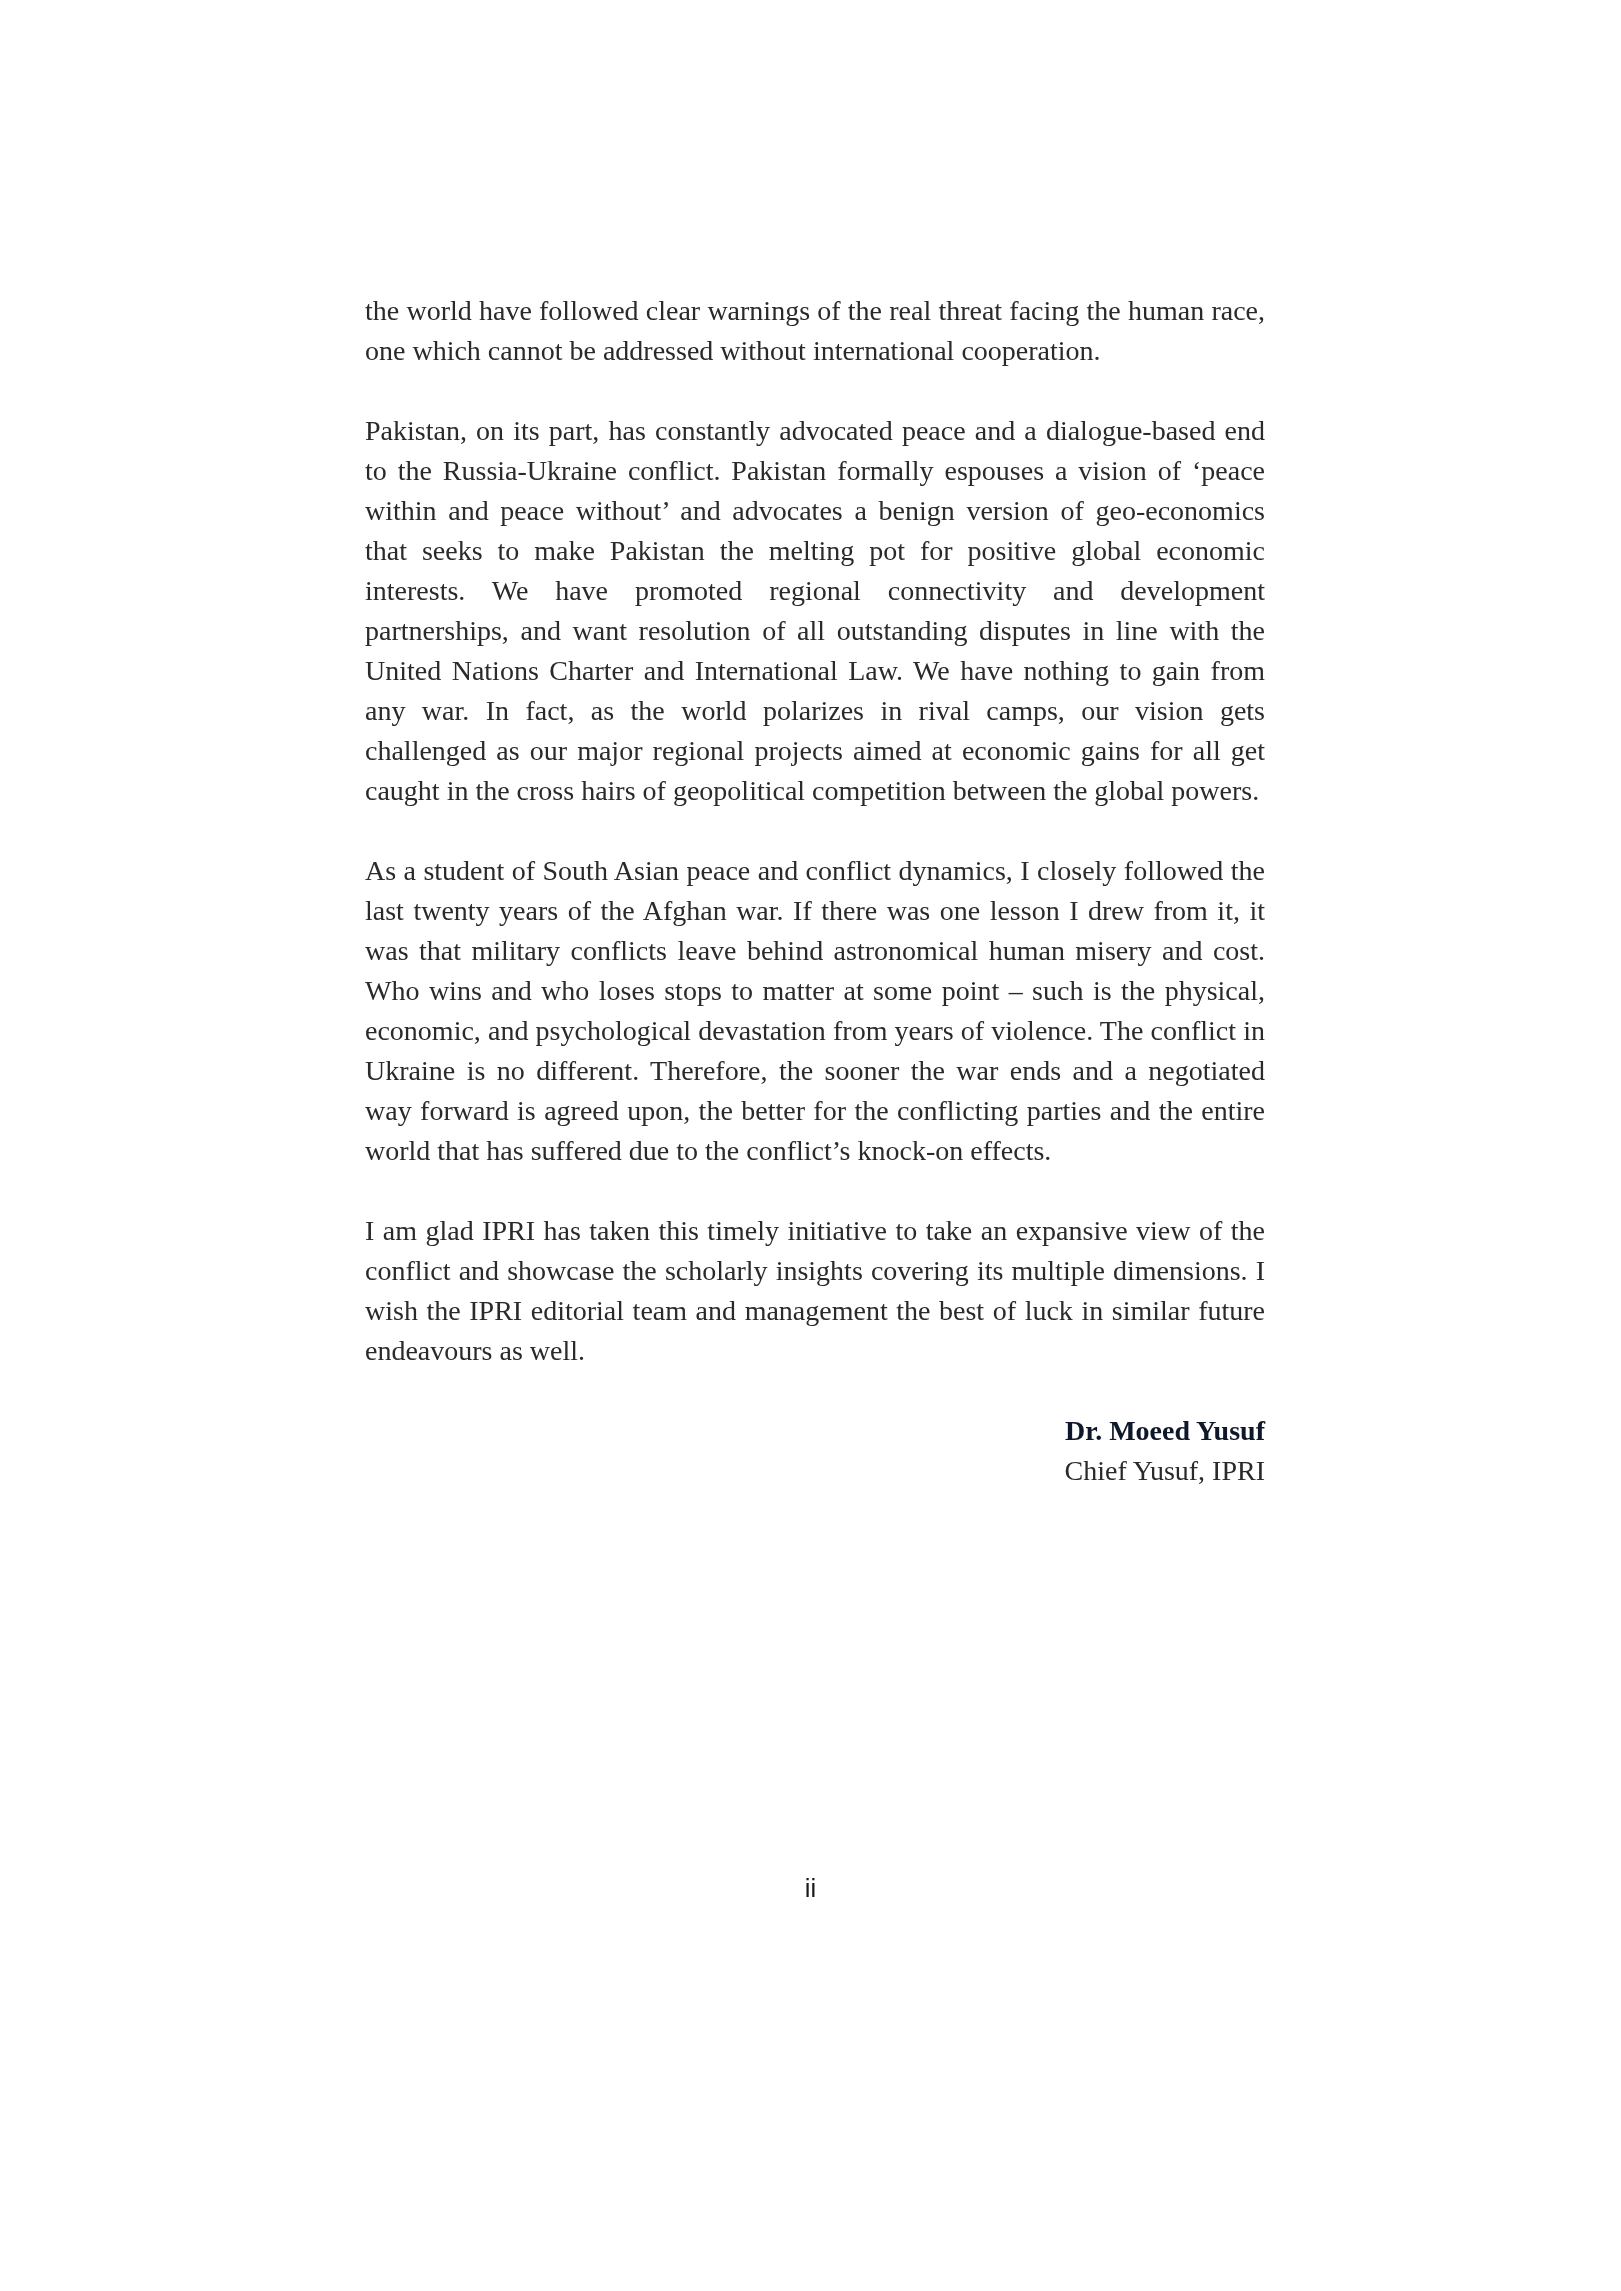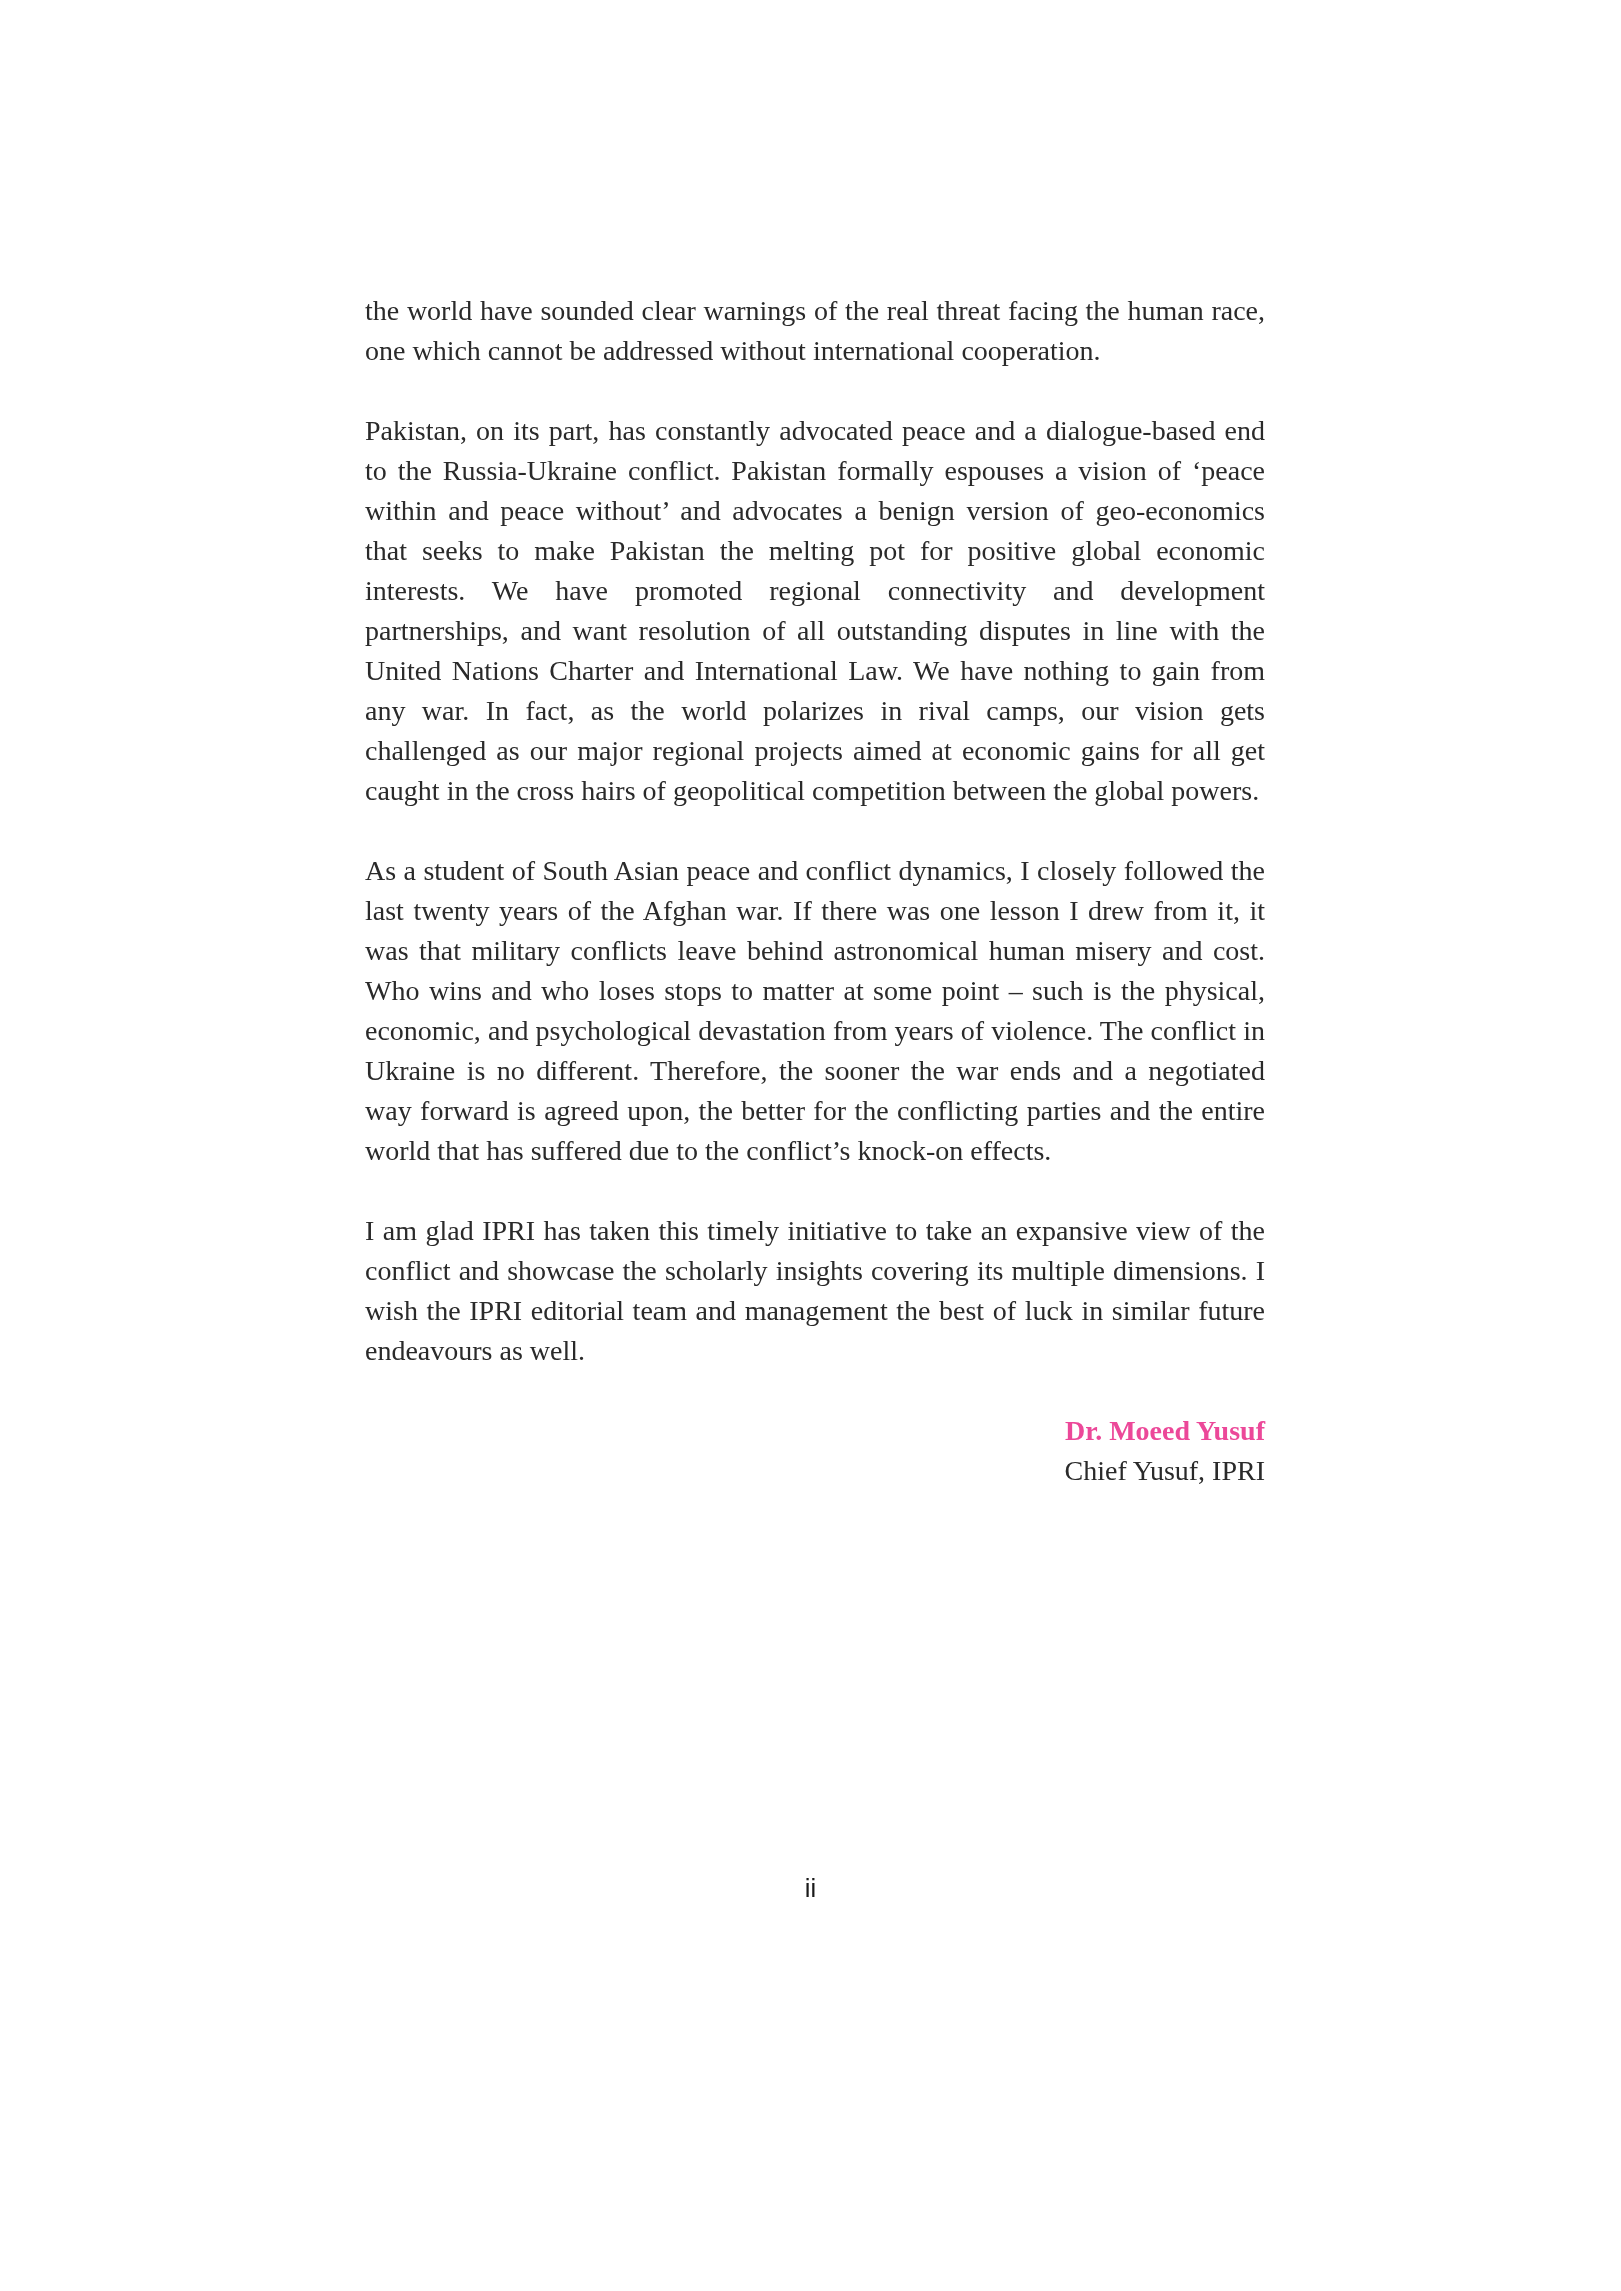--- a/index.html
+++ b/index.html
@@ -36,42 +36,42 @@
       text-align-last: left;
       hyphens: none;
     }
     .signature {
       text-align: right;
       margin: 0;
     }
     .sig-name {
       display: block;
       font-weight: bold;
-      color: #ec4899;
+      color: #0f172a;
     }
     .sig-title {
       display: block;
     }
     .page-number {
       position: absolute;
       left: 0;
       width: 1621px;
       top: 1874px;
       text-align: center;
       font-family: "Liberation Sans", "DejaVu Sans", sans-serif;
       font-size: 25.5px;
       color: #1a1a1a;
     }
   </style>
 </head>
 <body>
 
 <div class="page">
   <div class="text-block">
-    <p class="para">the world have sounded clear warnings of the real threat facing the human race, one which cannot be addressed without international cooperation.</p>
+    <p class="para">the world have followed clear warnings of the real threat facing the human race, one which cannot be addressed without international cooperation.</p>
     <p class="para">Pakistan, on its part, has constantly advocated peace and a dialogue-based end to the Russia-Ukraine conflict. Pakistan formally espouses a vision of ‘peace within and peace without’ and advocates a benign version of geo-economics that seeks to make Pakistan the melting pot for positive global economic interests. We have promoted regional connectivity and development partnerships, and want resolution of all outstanding disputes in line with the United Nations Charter and International Law. We have nothing to gain from any war. In fact, as the world polarizes in rival camps, our vision gets challenged as our major regional projects aimed at economic gains for all get caught in the cross hairs of geopolitical competition between the global powers.</p>
     <p class="para">As a student of South Asian peace and conflict dynamics, I closely followed the last twenty years of the Afghan war. If there was one lesson I drew from it, it was that military conflicts leave behind astronomical human misery and cost. Who wins and who loses stops to matter at some point – such is the physical, economic, and psychological devastation from years of violence. The conflict in Ukraine is no different. Therefore, the sooner the war ends and a negotiated way forward is agreed upon, the better for the conflicting parties and the entire world that has suffered due to the conflict’s knock-on effects.</p>
     <p class="para">I am glad IPRI has taken this timely initiative to take an expansive view of the conflict and showcase the scholarly insights covering its multiple dimensions. I wish the IPRI editorial team and management the best of luck in similar future endeavours as well.</p>
     <div class="signature">
       <span class="sig-name">Dr. Moeed Yusuf</span>
       <span class="sig-title">Chief Yusuf, IPRI</span>
     </div>
   </div>
   <div class="page-number">ii</div>
 </div>

